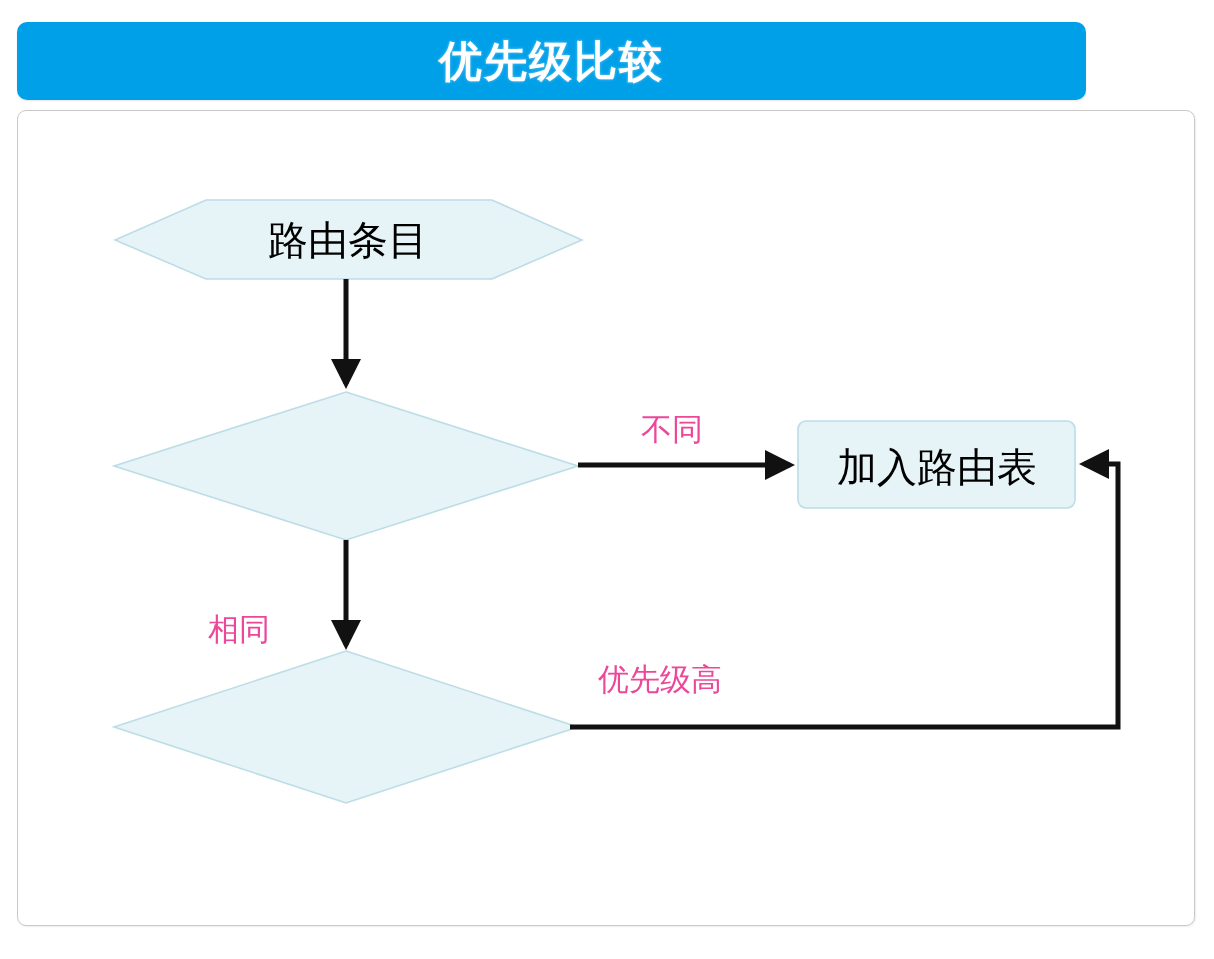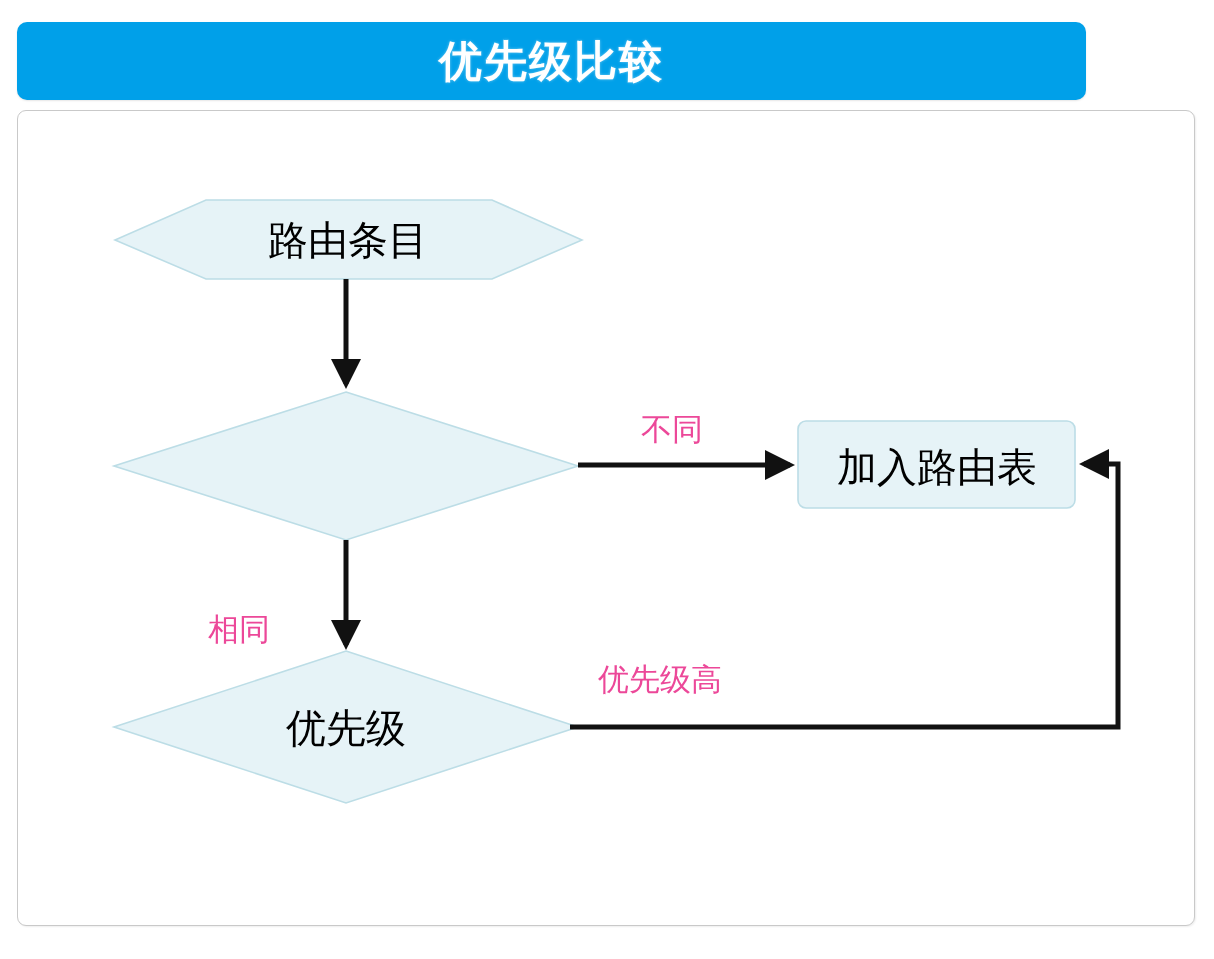--- a/index.html
+++ b/index.html
@@ -155,21 +155,20 @@
     <line class="connector" x1="578" y1="465" x2="790" y2="465" marker-end="url(#arrow-head)"></line>
 
     <line class="connector" x1="346" y1="540" x2="346" y2="645" marker-end="url(#arrow-head)"></line>
 
     <path class="connector" d="M 570 727 L 1118 727 L 1118 464 L 1084 464" marker-end="url(#arrow-head)"></path>
   </svg>
 
   <div class="node-label" id="label-route-entry">路由条目</div>
 
 
-  <div class="node-label" id="label-priority">优先级</div>
 
   <div class="node-label" id="label-join-table">加入路由表</div>
 
   <div class="edge-label" id="edge-label-different">不同</div>
 
   <div class="edge-label" id="edge-label-same">相同</div>
 
   <div class="edge-label" id="edge-label-highprio">优先级高</div>
 
 </div>

